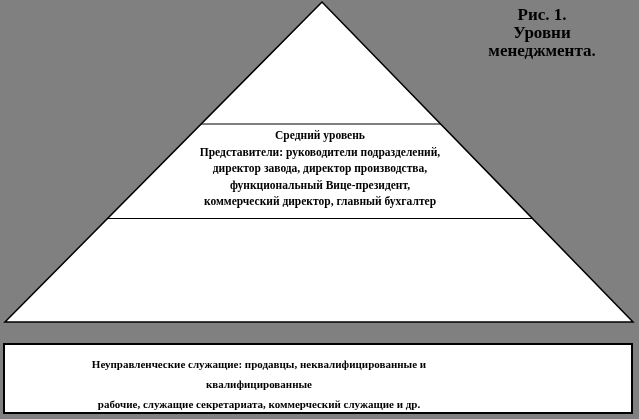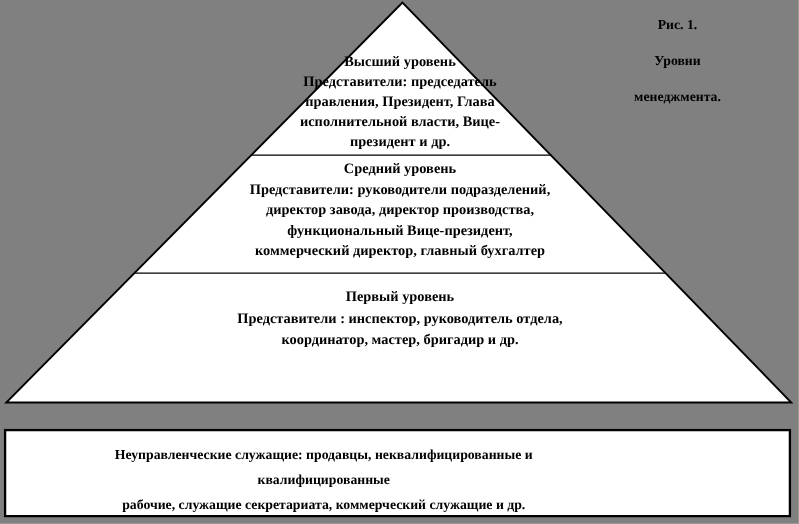--- a/index.html
+++ b/index.html
@@ -13,21 +13,21 @@
     color:#000;
   }
   .shape-layer{position:absolute;left:0;top:0;}
   .txt{
     position:absolute;
     text-align:center;
     white-space:pre-line;
   }
   .caption{
     left:468px;top:6px;width:148px;
-    font-size:11px;line-height:29px;
+    font-size:17px;line-height:18px;
   }
   .lvl-top{
     left:175px;top:42px;width:290px;
     font-size:11.5px;line-height:16px;
   }
   .lvl-mid{
     left:150px;top:127px;width:340px;
     font-size:11.5px;line-height:16.5px;text-align:center;
   }
   .lvl-first{
@@ -57,34 +57,26 @@
   <svg class="shape-layer" width="639" height="419" viewBox="0 0 639 419">
     <polygon points="322,2 5,322 633,322" fill="#ffffff" stroke="#000000" stroke-width="1.5"></polygon>
     <line x1="201" y1="124" x2="441" y2="124" stroke="#000000" stroke-width="1"></line>
     <line x1="108" y1="218.5" x2="532" y2="218.5" stroke="#000000" stroke-width="1"></line>
   </svg>
 
   <div class="txt caption">Рис. 1.
 Уровни
 менеджмента.</div>
 
-  <div class="txt lvl-top">Высший уровень
-Представители:  председатель
-правления, Президент, Глава
-исполнительной власти, Вице-
-президент и др.</div>
 
   <div class="txt lvl-mid">Средний уровень
 Представители:  руководители подразделений,
 директор завода, директор производства,
 функциональный Вице-президент,
 коммерческий директор, главный бухгалтер</div>
 
-  <div class="txt lvl-first">Первый уровень
-Представители : инспектор, руководитель отдела,
-координатор, мастер, бригадир и др.</div>
 
   <div class="nm-box">
     <div class="nm-text">Неуправленческие служащие: продавцы, неквалифицированные и квалифицированные
 рабочие, служащие секретариата, коммерческий служащие и др.</div>
   </div>
 
 </div>
 
 </body></html>

